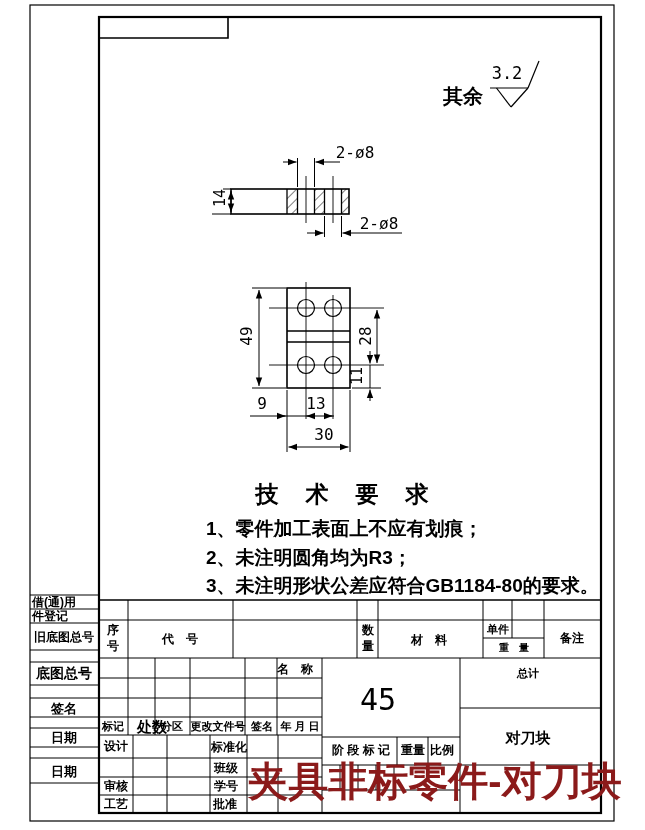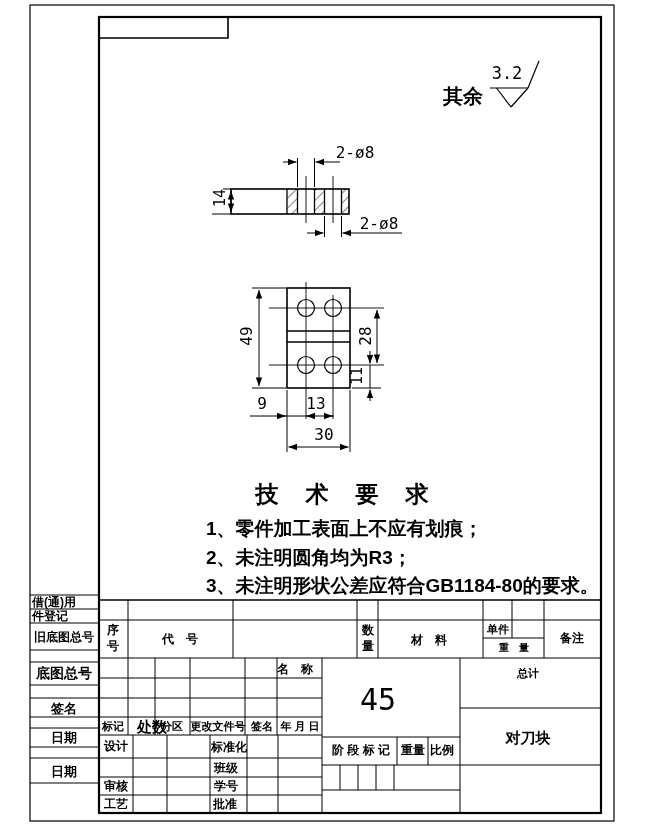--- a/index.html
+++ b/index.html
@@ -227,14 +227,15 @@
 <div class="ctr b" style="left:225px;top:804px;font-size:12px;">批准</div>
 
 <div class="ctr b" style="left:361px;top:750px;font-size:12px;">阶 段 标 记</div>
 <div class="ctr b" style="left:413px;top:750px;font-size:12px;">重量</div>
 <div class="ctr b" style="left:442px;top:750px;font-size:12px;">比例</div>
 
 <div class="ctr mono" style="left:378px;top:700px;font-size:30px;">45</div>
 <div class="ctr b" style="left:528px;top:737px;font-size:15px;">对刀块</div>
 
 
+<div class="ctr main-title" style="left:435px;top:781px;">夹具非标零件-对刀块</div>
 
 </div>
 
 </body></html>

